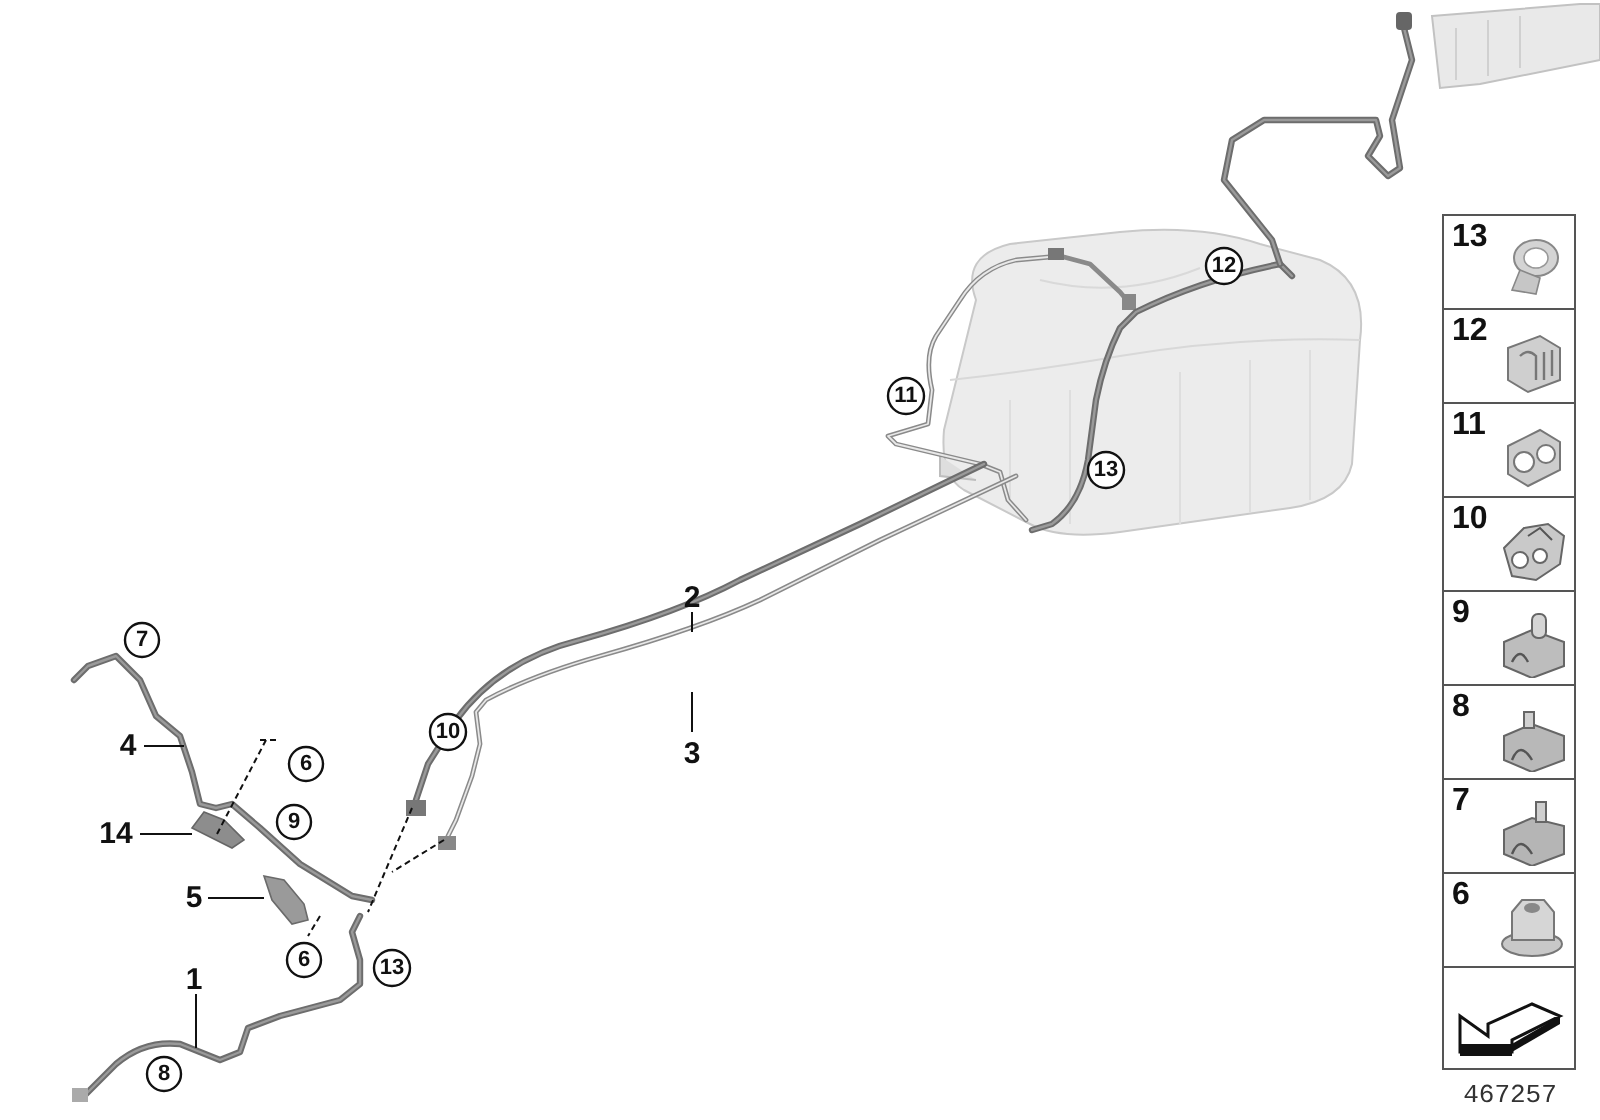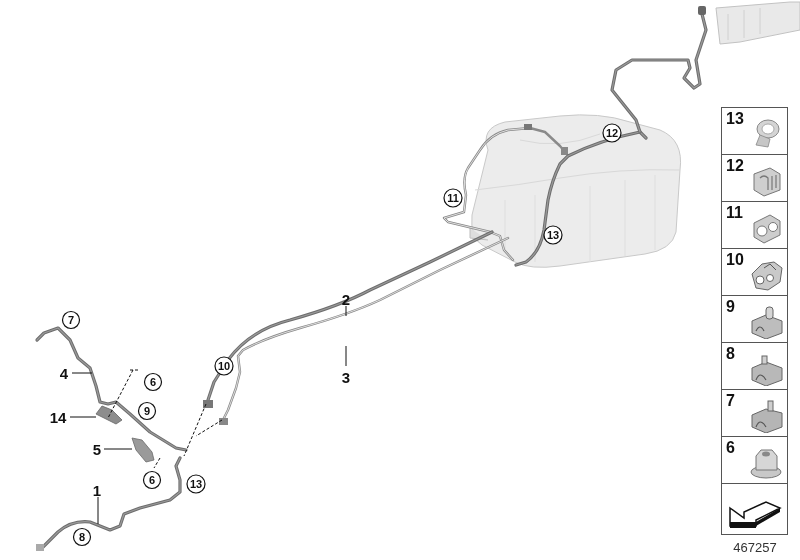--- a/index.html
+++ b/index.html
@@ -17,21 +17,21 @@
   .pipe-light-inner { stroke: #e8e8e8; stroke-width: 0.9; fill: none; stroke-linecap: round; stroke-linejoin: round; }
 
   #parts-panel { position: absolute; left: 721px; top: 107px; width: 67px; }
   .panel-cell { position: relative; width: 65px; height: 46px; border: 1px solid #555; border-bottom: none; background: #fff; }
   .panel-cell:last-child { border-bottom: 1px solid #555; }
   .panel-num { position: absolute; left: 4px; top: 2px; font-size: 16px; font-weight: bold; color: #111;
                font-family: "Liberation Sans", sans-serif; }
   .panel-icon { position: absolute; right: 3px; bottom: 3px; width: 36px; height: 34px; }
   .nav-cell { height: 50px; }
   #drawing-number { position: absolute; left: 720px; top: 540px; width: 70px; text-align: center;
-                    font-size: 13px; color: #333; font-family: Liberation Sans, sans-serif; }
+                    font-size: 13px; color: #333; font-family: Liberation Mono, monospace; }
 </style>
 </head>
 <body>
 
 <svg id="diagram" viewBox="0 0 800 560" xmlns="http://www.w3.org/2000/svg">
 
   <g>
     <path d="M 488 150 Q 480 128 505 122 L 560 116 Q 600 112 630 122 L 660 130 Q 684 140 680 170 L 676 232 Q 672 250 645 254 L 560 266 Q 530 270 515 262 L 482 245 Q 470 238 472 215 Z" fill="#ececec" stroke="#c9c9c9" stroke-width="1"></path>
     <path d="M 475 190 Q 520 185 560 178 Q 620 168 680 170" fill="none" stroke="#d8d8d8" stroke-width="1"></path>
     <path d="M 505 200 L 505 250 M 535 195 L 535 262 M 590 186 L 590 262 M 625 180 L 625 256 M 655 175 L 655 250" stroke="#dedede" stroke-width="1" fill="none"></path>

